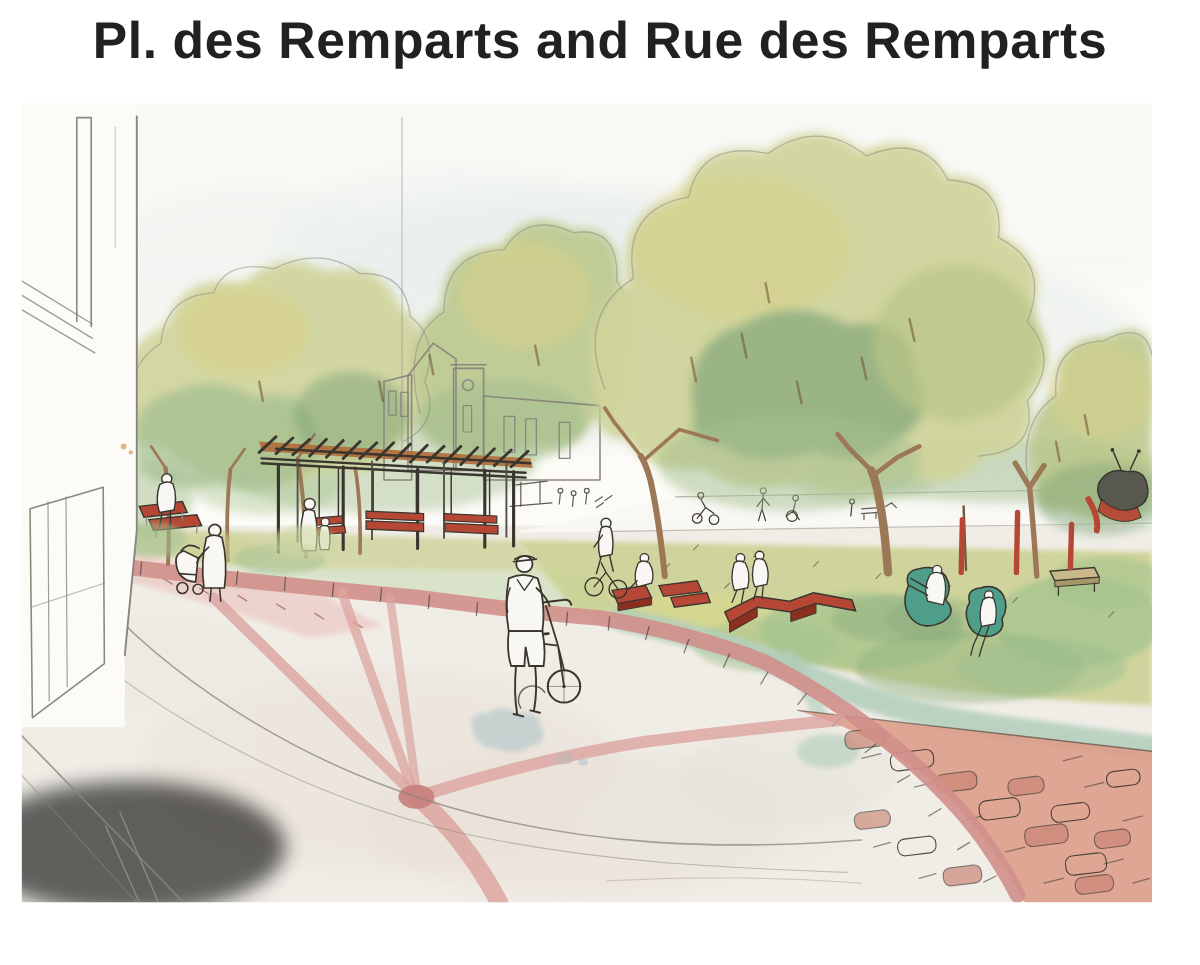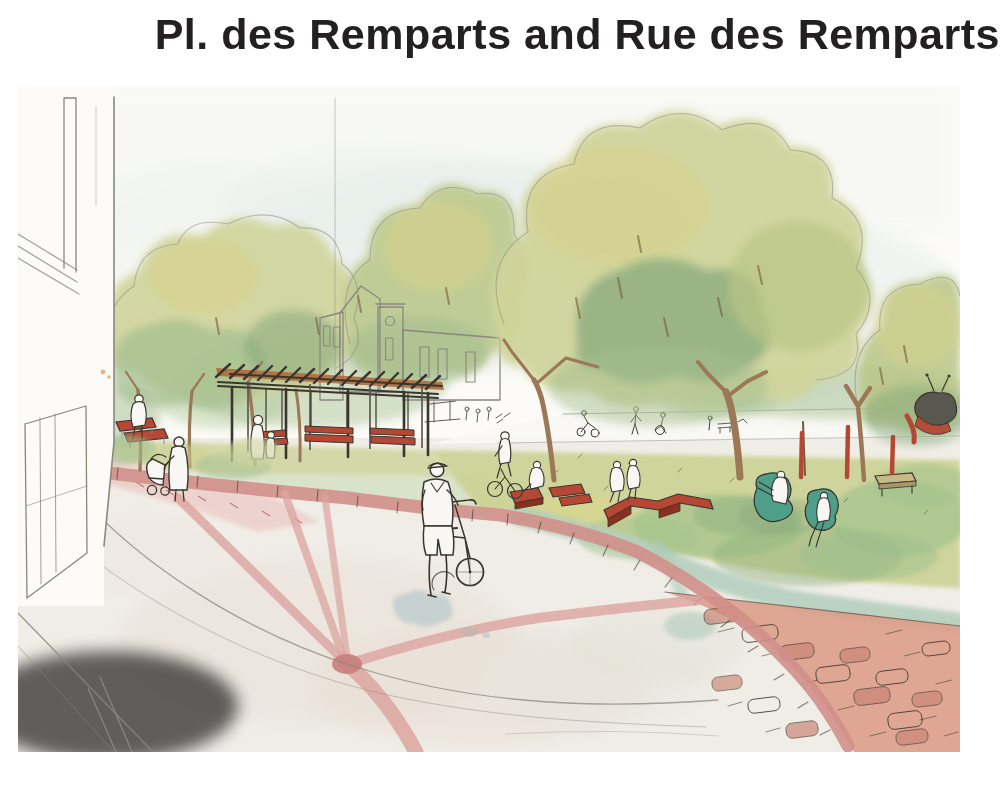--- a/index.html
+++ b/index.html
@@ -1,18 +1,18 @@
 <!DOCTYPE html>
 <html style="--titleColor: #232021; --paper: #fcfbf7; --pencil: #8a877e; --ink: #3a362f; --skyWash: #dfe9e6; --sunWash: #f0e9d2; --treeLight: #d0d49b; --treeYellow: #d8d18a; --treeMid: #b9c687; --treeSage: #a4bf90; --treeDeep: #7da377; --trunk: #9c7857; --trunkDark: #74573c; --slatWood: #b06a38; --benchRed: #b64734; --benchRedDark: #8c2f1f; --pathPink: #dca4a0; --pathPinkSoft: #ecc9c3; --curbPink: #d28f8b; --pavingSalmon: #db9d89; --pavingStone: #c98374; --lawnYellow: #cbd293; --lawnGreen: #a6c48e; --lawnTeal: #afccba; --groundSage: #dbe5d0; --poufTeal: #4f9e8a; --plazaGray: #f0ede7; --plazaWarm: #e9ddd4; --puddleBlue: #a9c0c6; --figureWhite: #f8f7f3; --benchWood: #c9b888;"><head>
 <meta charset="utf-8">
 <style>
   html,body{margin:0;padding:0;background:#ffffff;}
   .page{position:relative;width:1000px;height:804px;background:#ffffff;overflow:hidden;
         font-family:"Liberation Sans", sans-serif;}
-  .title{position:absolute;top:10px;left:0;width:1000px;text-align:right;margin:0;
+  .title{position:absolute;top:10px;left:0;width:1000px;text-align:center;margin:0;
          font-size:43px;font-weight:700;letter-spacing:0.5px;color:var(--titleColor,#232021);}
   .art{position:absolute;left:18px;top:86px;width:942px;height:666px;background:var(--paper,#fcfbf7);overflow:hidden;}
   .art svg{display:block;width:942px;height:666px;}
   .ink{stroke:var(--ink);fill:none;stroke-linecap:round;stroke-linejoin:round;}
   .pcl{stroke:var(--pencil);fill:none;stroke-linecap:round;stroke-linejoin:round;}
 </style>
 </head>
 <body>
 
 <div class="page">

